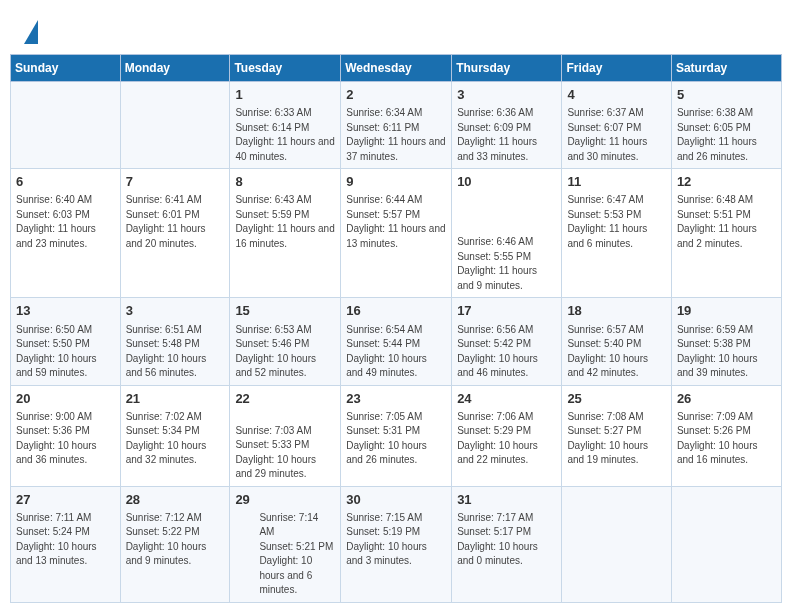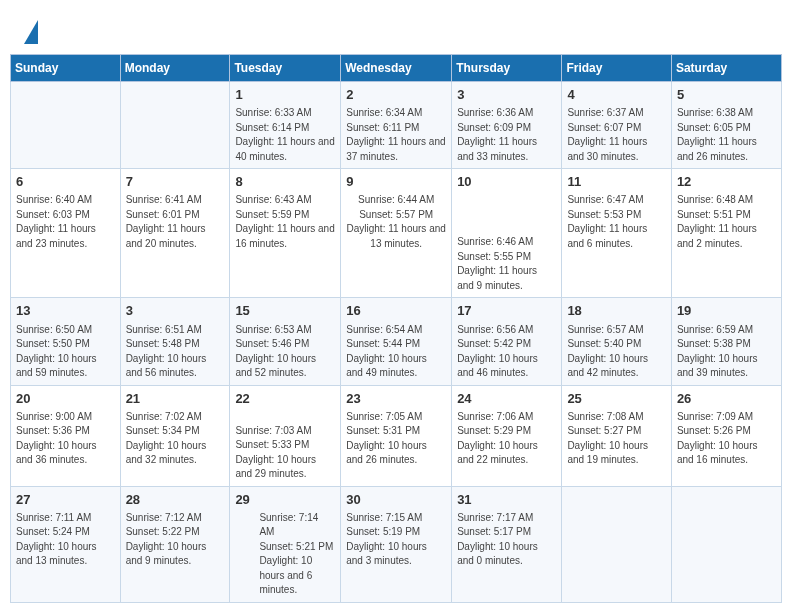--- a/index.html
+++ b/index.html
@@ -192,21 +192,21 @@
 Daylight: 11 hours and 20 minutes.</div>
             </td>
             <td>
               <span class="day-num">8</span>
               <div class="cell-content" style="white-space: pre-line;">Sunrise: 6:43 AM
 Sunset: 5:59 PM
 Daylight: 11 hours and 16 minutes.</div>
             </td>
             <td>
               <span class="day-num">9</span>
-              <div class="cell-content" style="white-space: pre-line; text-align: center;">Sunrise: 6:44 AM
+              <div class="cell-content" style="white-space: pre-line;">Sunrise: 6:44 AM
 Sunset: 5:57 PM
 Daylight: 11 hours and 13 minutes.</div>
             </td>
             <td>
               <span class="day-num">10</span>
               <div class="cell-content" style="white-space: pre-line; margin-top: 44px;">Sunrise: 6:46 AM
 Sunset: 5:55 PM
 Daylight: 11 hours and 9 minutes.</div>
             </td>
             <td>

